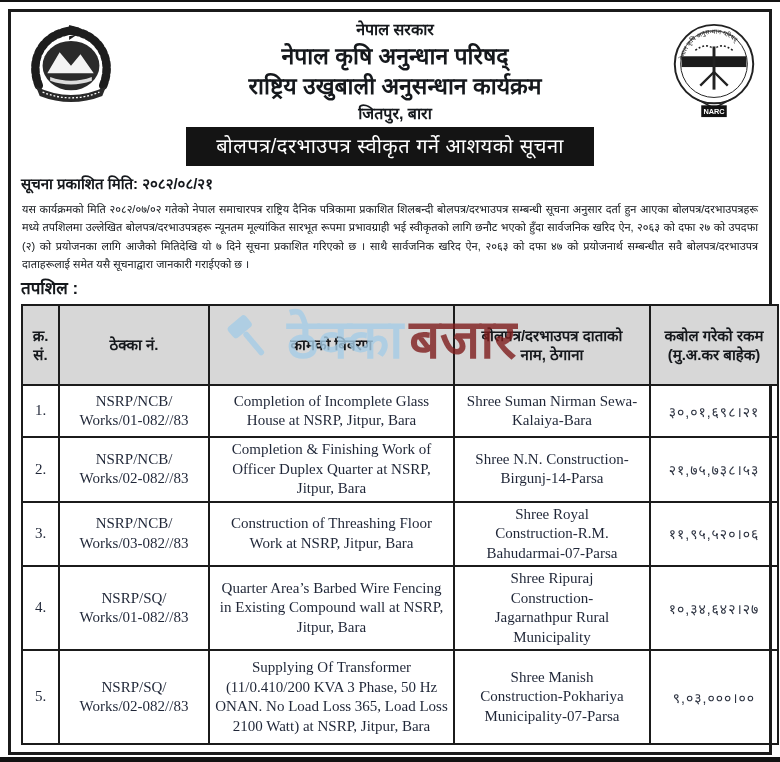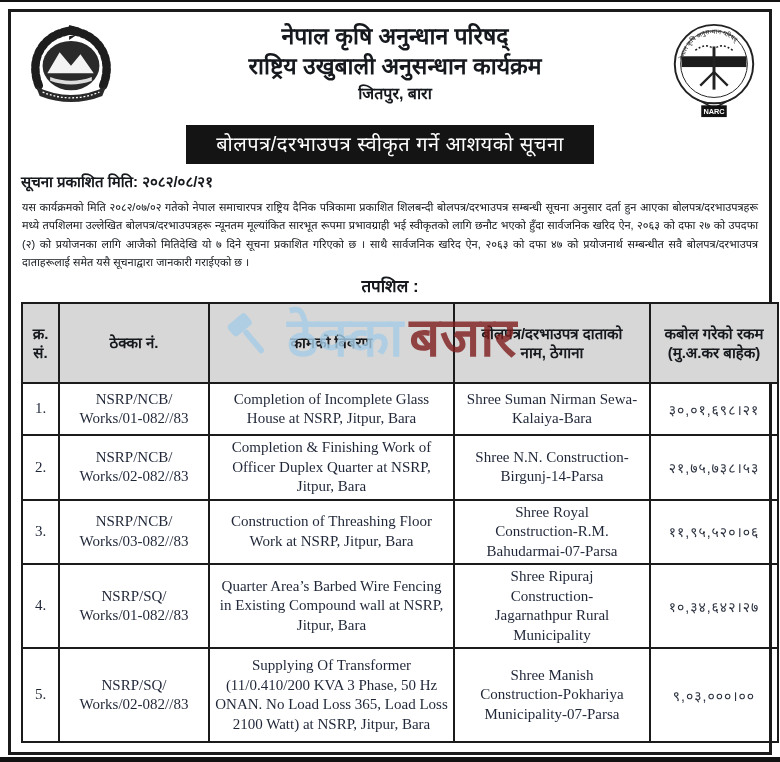--- a/index.html
+++ b/index.html
@@ -30,21 +30,21 @@
     display:inline-block;background:#141414;color:#ffffff;
     font-weight:normal;font-size:20px;letter-spacing:.5px;
     padding:5px 30px 7px;
   }
   .date-line{text-align:left;font-weight:bold;font-size:15px;margin-top:7px;}
   
   .body-text{
     font-size:11px;line-height:1.66;text-align:justify;
     margin:7px 1px 0;color:#101418;
   }
-  .details-heading{text-align:center;font-weight:bold;font-size:17px;margin:3px 0 5px;}
+  .details-heading{text-align:left;font-weight:bold;font-size:17px;margin:3px 0 5px;}
   
   .table-zone{position:relative;}
   table{width:100%;border-collapse:collapse;table-layout:fixed;}
   th,td{
     border:2px solid #1b1b1b;padding:2px 4px;
     text-align:center;vertical-align:middle;
     white-space:pre-line;overflow:hidden;
   }
   thead th{background:#d7d7d7;font-size:15px;font-weight:bold;line-height:1.3;}
   thead tr{height:80px;}
@@ -82,20 +82,21 @@
       <path d="M16 66 C5 38 20 12 50 8" stroke="#1d1d1d" stroke-width="9" fill="none" stroke-dasharray="4 3" stroke-linecap="round"></path>
       <path d="M84 66 C95 38 80 12 50 8" stroke="#1d1d1d" stroke-width="9" fill="none" stroke-dasharray="4 3" stroke-linecap="round"></path>
       <ellipse cx="50" cy="45" rx="30" ry="26" fill="#2a2a2a"></ellipse>
       <path d="M25 53 L38 31 L50 45 L60 33 L74 53 Z" fill="#f3f3f3"></path>
       <path d="M28 57 Q50 65 72 57 L72 61 Q50 69 28 61 Z" fill="#dcdcdc"></path>
       <path d="M13 67 Q50 85 87 67 L83 77 Q50 90 17 77 Z" fill="#2a2a2a"></path>
       <path d="M20 73 Q50 85 80 73" stroke="#ffffff" stroke-width="1.4" fill="none" stroke-dasharray="2 2"></path>
     </svg>
 
     <div class="header-center">
+      <div class="h-gov">नेपाल सरकार</div>
       <div class="h-org">नेपाल कृषि अनुन्धान परिषद्</div>
       <div class="h-prog">राष्ट्रिय उखुबाली अनुसन्धान कार्यक्रम</div>
       <div class="h-loc">जितपुर, बारा</div>
     </div>
 
     <svg class="logo-right" viewBox="0 0 90 104" aria-hidden="true">
       <circle cx="45" cy="46" r="40" fill="none" stroke="#222222" stroke-width="2"></circle>
       <circle cx="45" cy="46" r="34" fill="none" stroke="#222222" stroke-width="1"></circle>
       <defs>
           <path id="ringArc" d="M14 46 A31 31 0 0 1 76 46" fill="none"></path>

